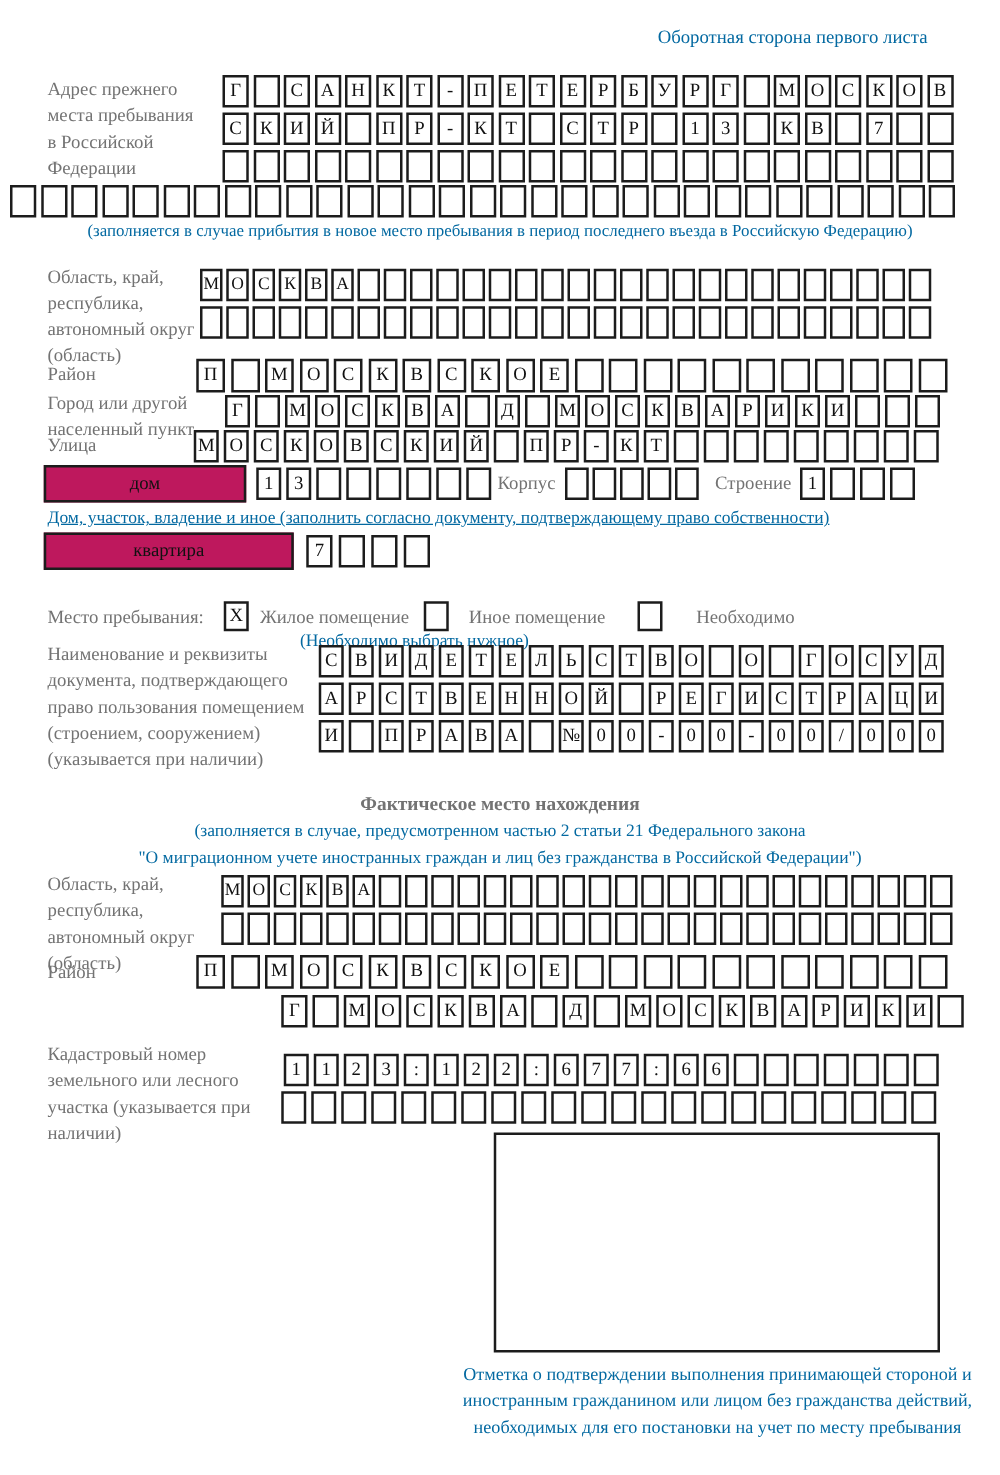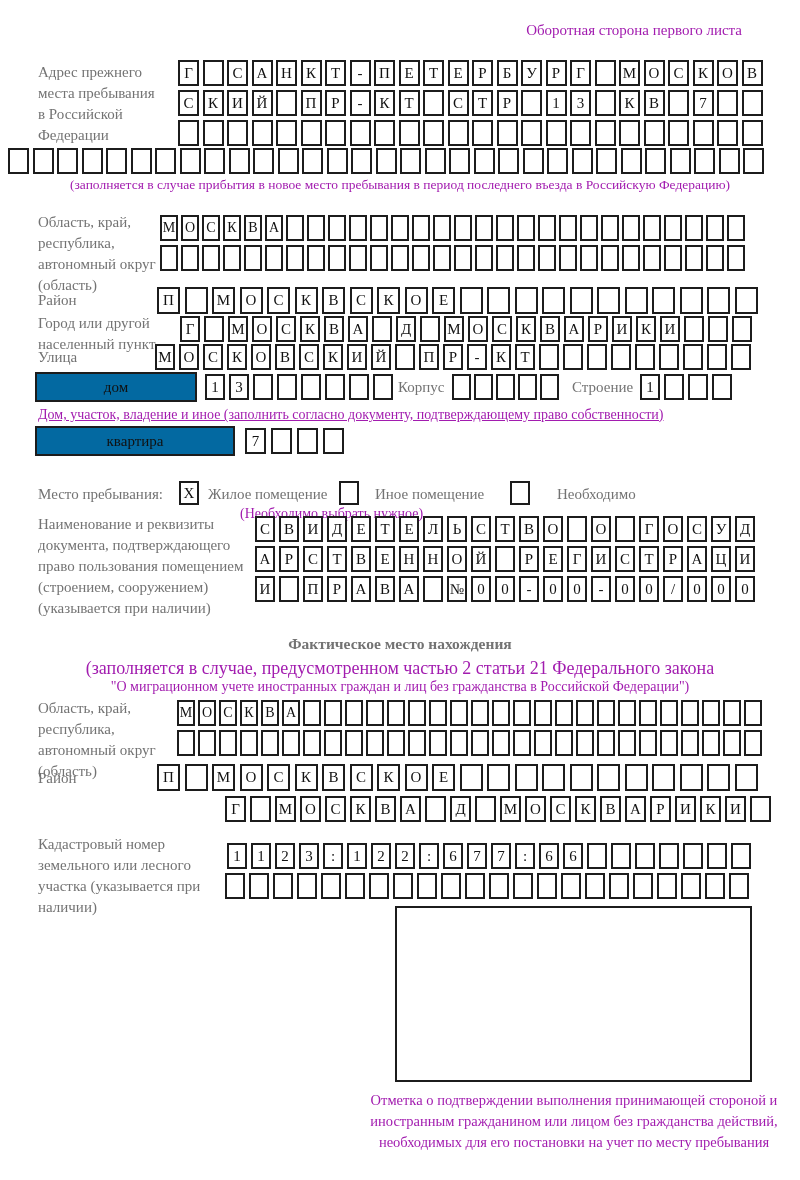--- a/index.html
+++ b/index.html
@@ -2,40 +2,40 @@
 <html><head>
 <meta charset="utf-8">
 <style>
   html,body{margin:0;padding:0;background:#fff;}
   .page{
     position:relative;width:800px;height:1180px;background:#fff;
     font-family:"Liberation Serif","DejaVu Serif",serif;color:#111;overflow:hidden;
   }
   .abs{position:absolute;}
   .label{font-size:15px;line-height:21px;color:#737373;}
-  .caption{font-size:13.5px;color:#a21caf;}
+  .caption{font-size:13.5px;color:#0369a1;}
   .center{left:0;width:800px;text-align:center;}
   .bold{font-weight:bold;}
   .cells{position:absolute;display:flex;}
   .cell{
     box-sizing:border-box;border:2px solid #1c1c1c;background:#fff;
     display:flex;align-items:center;justify-content:center;
     font-family:"Liberation Serif","DejaVu Serif",serif;
   }
   
   .g24 .cell{width:21px;height:26px;margin-right:3.5px;font-size:15px;}
   .g21 .cell{width:18px;height:26px;margin-right:3px;font-size:14px;}
   .g27 .cell{width:23px;height:27px;margin-right:4.5px;font-size:15px;}
   .g25 .cell{width:21px;height:26px;margin-right:4px;font-size:15px;}
   .g24s .cell{width:20px;height:26px;margin-right:4px;font-size:15px;}
   .g22 .cell{width:19px;height:26px;margin-right:3px;font-size:15px;}
   .g26 .cell{width:21px;height:26px;margin-right:5px;font-size:15px;}
   .widebox{
     box-sizing:border-box;border:2px solid #1c1c1c;display:flex;
-    align-items:center;justify-content:center;font-size:15px;background:#0369a1;
+    align-items:center;justify-content:center;font-size:15px;background:#be185d;
   }
   .checkbox{
     box-sizing:border-box;border:2px solid #1c1c1c;width:20px;height:24px;
     display:flex;align-items:center;justify-content:center;font-size:15px;background:#fff;
   }
   .stampbox{box-sizing:border-box;border:2px solid #1c1c1c;background:#fff;}
 </style>
 </head>
 <body>
 
@@ -413,21 +413,21 @@
       <span class="cell">-</span>
       <span class="cell">0</span>
       <span class="cell">0</span>
       <span class="cell">/</span>
       <span class="cell">0</span>
       <span class="cell">0</span>
       <span class="cell">0</span>
     </div>
 
   <div class="abs label bold center" style="top:633px;font-size:15.5px;">Фактическое место нахождения</div>
-  <div class="abs caption center" style="top:658px;font-size:18px;">(заполняется в случае, предусмотренном частью 2 статьи 21 Федерального закона</div>
+  <div class="abs caption center" style="top:658px;font-size:14px;">(заполняется в случае, предусмотренном частью 2 статьи 21 Федерального закона</div>
   <div class="abs caption center" style="top:679px;font-size:14px;">"О миграционном учете иностранных граждан и лиц без гражданства в Российской Федерации")</div>
 
   <div class="abs label" style="top:698px;left:38px;width:152px;">Область, край, республика, автономный округ (область)</div>
   <div class="cells g21" style="left:177px;top:700px;">
       <span class="cell">М</span>
       <span class="cell">О</span>
       <span class="cell">С</span>
       <span class="cell">К</span>
       <span class="cell">В</span>
       <span class="cell">А</span>

